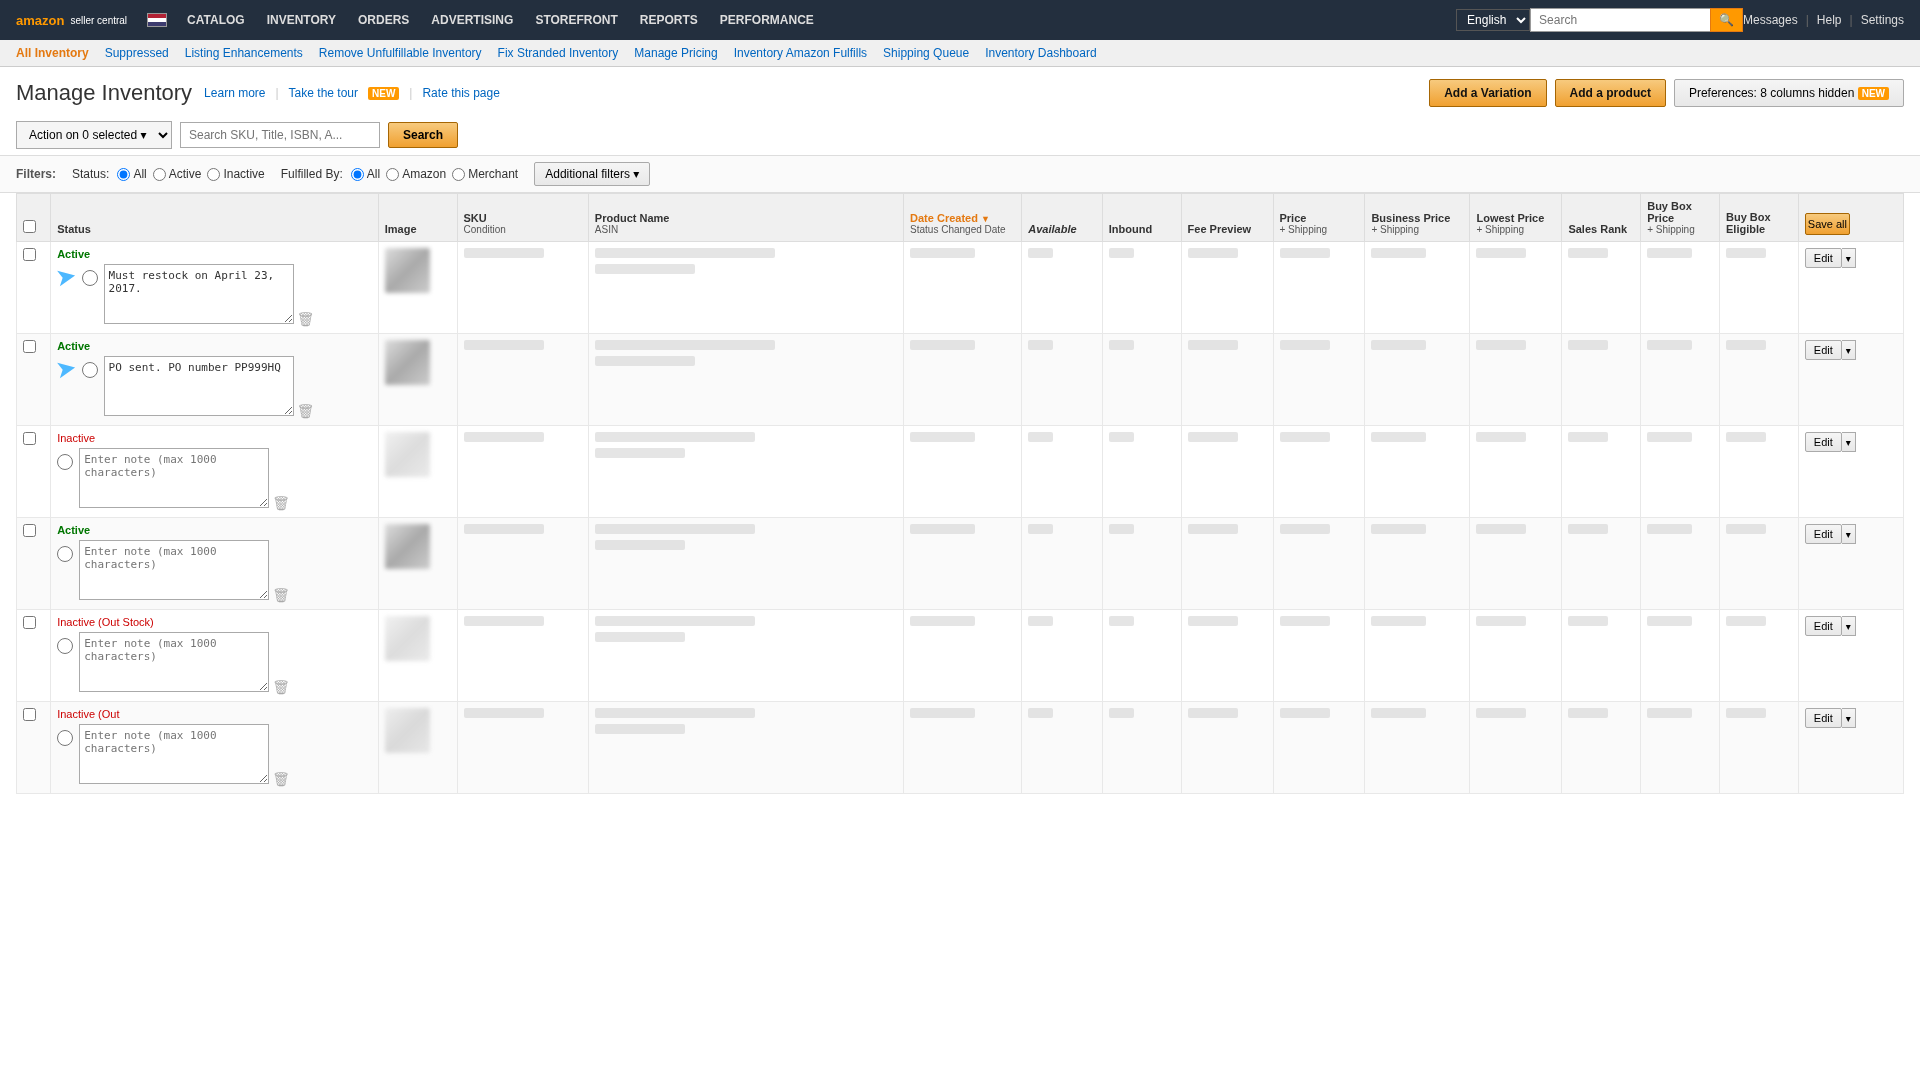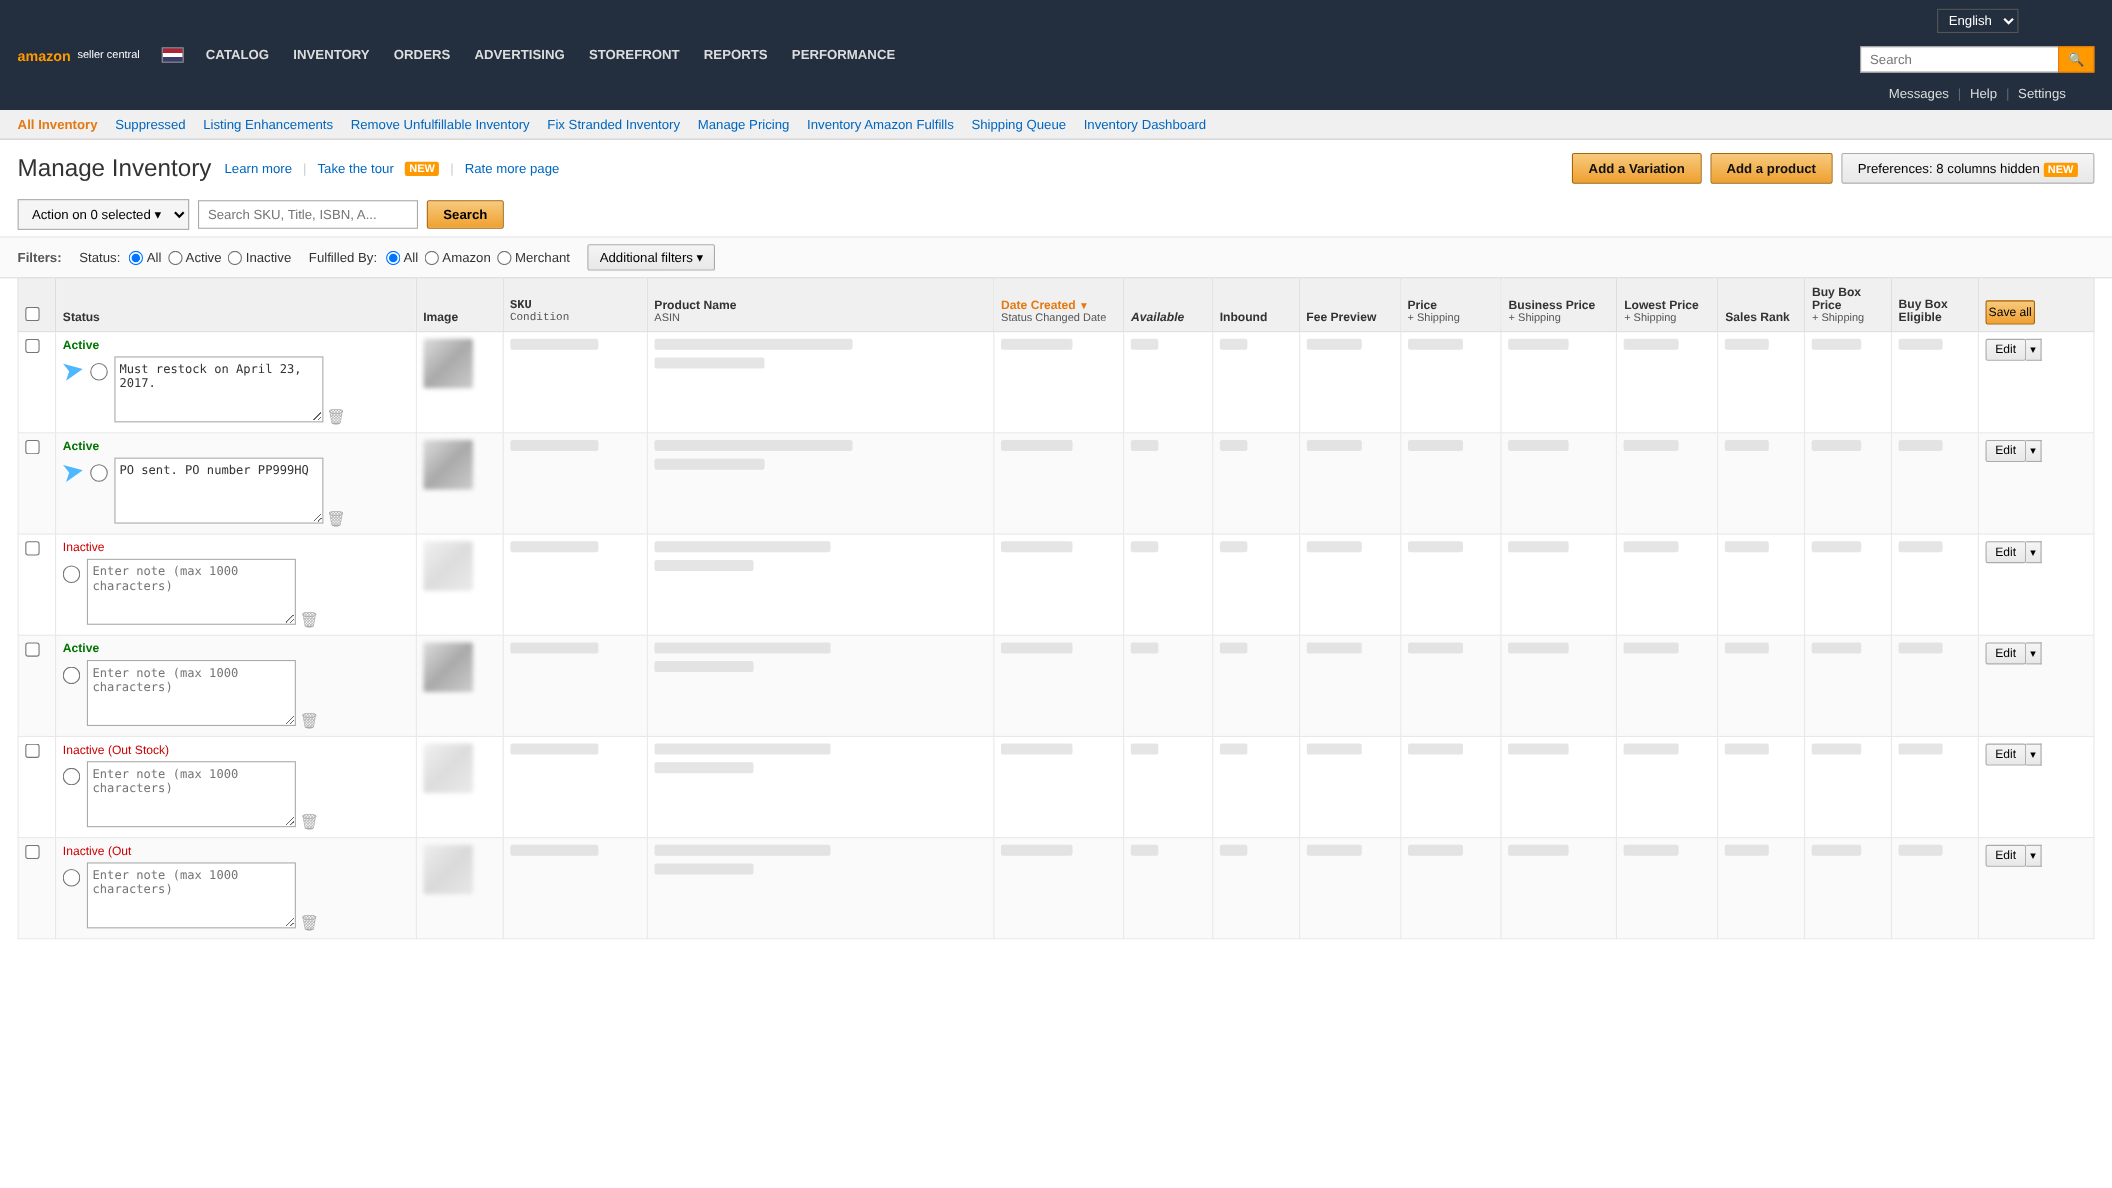--- a/index.html
+++ b/index.html
@@ -35,22 +35,20 @@
       color: #ddd;
       font-size: 12px;
       font-weight: bold;
       cursor: pointer;
       text-decoration: none;
       padding: 2px 0;
     }
     .nav-right {
       display: flex;
       align-items: center;
-      gap: 12px;
-      flex-direction: column;
     }
     .lang-select {
       color: #fff;
       font-size: 12px;
       background: transparent;
       border: 1px solid #555;
       padding: 2px 6px;
       cursor: pointer;
     }
     .search-box {
@@ -252,21 +250,21 @@
     .inventory-table tr:nth-child(even) td { background: #fafafa; }
 
     .th-sub { font-weight: normal; font-size: 10px; color: #555; }
     
     .status-active { color: #007600; font-weight: bold; }
     .status-inactive { color: #cc0000; }
 
     .col-checkbox { width: 20px; }
     .col-status { width: 80px; }
     .col-image { width: 60px; }
-    .col-sku { width: 100px; font-family: Liberation Mono, monospace; }
+    .col-sku { width: 100px; }
     .col-product { width: 240px; }
     .col-date { width: 90px; }
     .col-avail { width: 60px; font-style: italic; }
     .col-inbound { width: 60px; }
     .col-fee { width: 70px; }
     .col-price { width: 70px; }
     .col-biz { width: 80px; }
     .col-lowest { width: 70px; }
     .col-rank { width: 60px; }
     .col-buybox { width: 60px; }
@@ -406,21 +404,21 @@
 
   <div class="page-header">
     <div class="page-title-area">
       <h1 class="page-title">Manage Inventory</h1>
       <div class="page-header-links">
         <a class="page-header-link">Learn more</a>
         <span style="color:#ccc">|</span>
         <a class="page-header-link">Take the tour</a>
         <span class="new-badge">NEW</span>
         <span style="color:#ccc">|</span>
-        <a class="page-header-link">Rate more page</a>
+        <a class="page-header-link">Rate this page</a>
       </div>
     </div>
     <div class="header-buttons">
       <button class="btn-orange">Add a Variation</button>
       <button class="btn-orange">Add a product</button>
       <button class="btn-pref">
         <span>Preferences: 8 columns hidden</span>
         <span class="new-badge">NEW</span>
       </button>
     </div>

